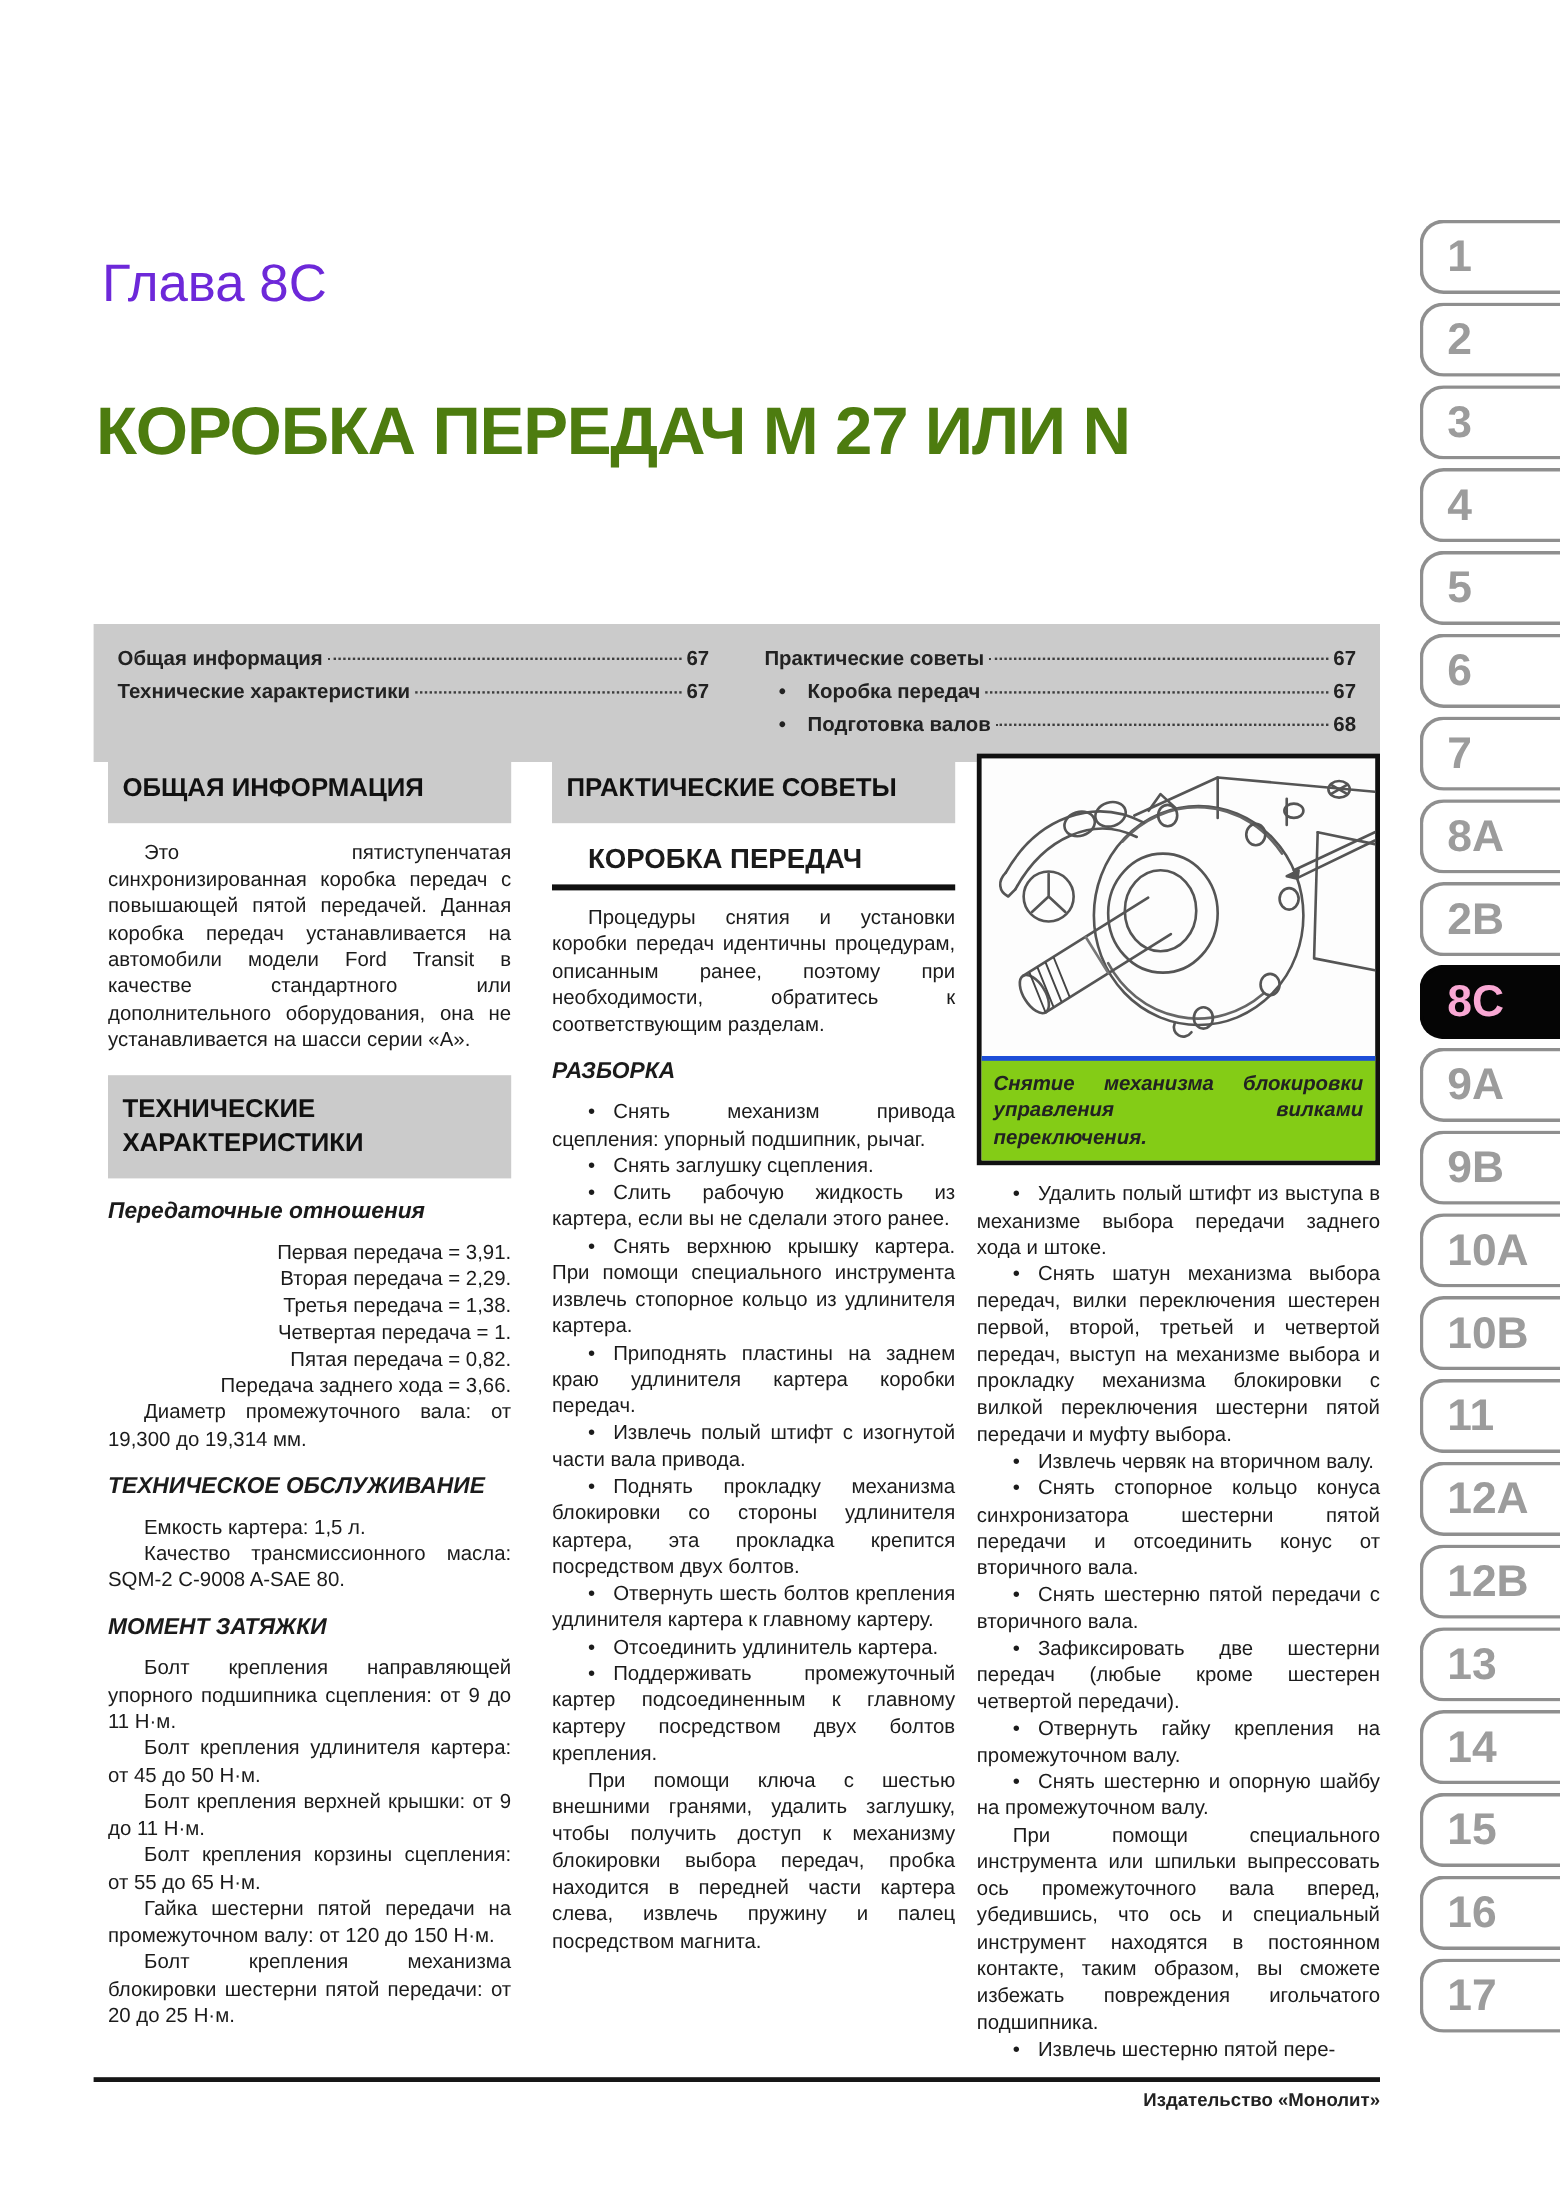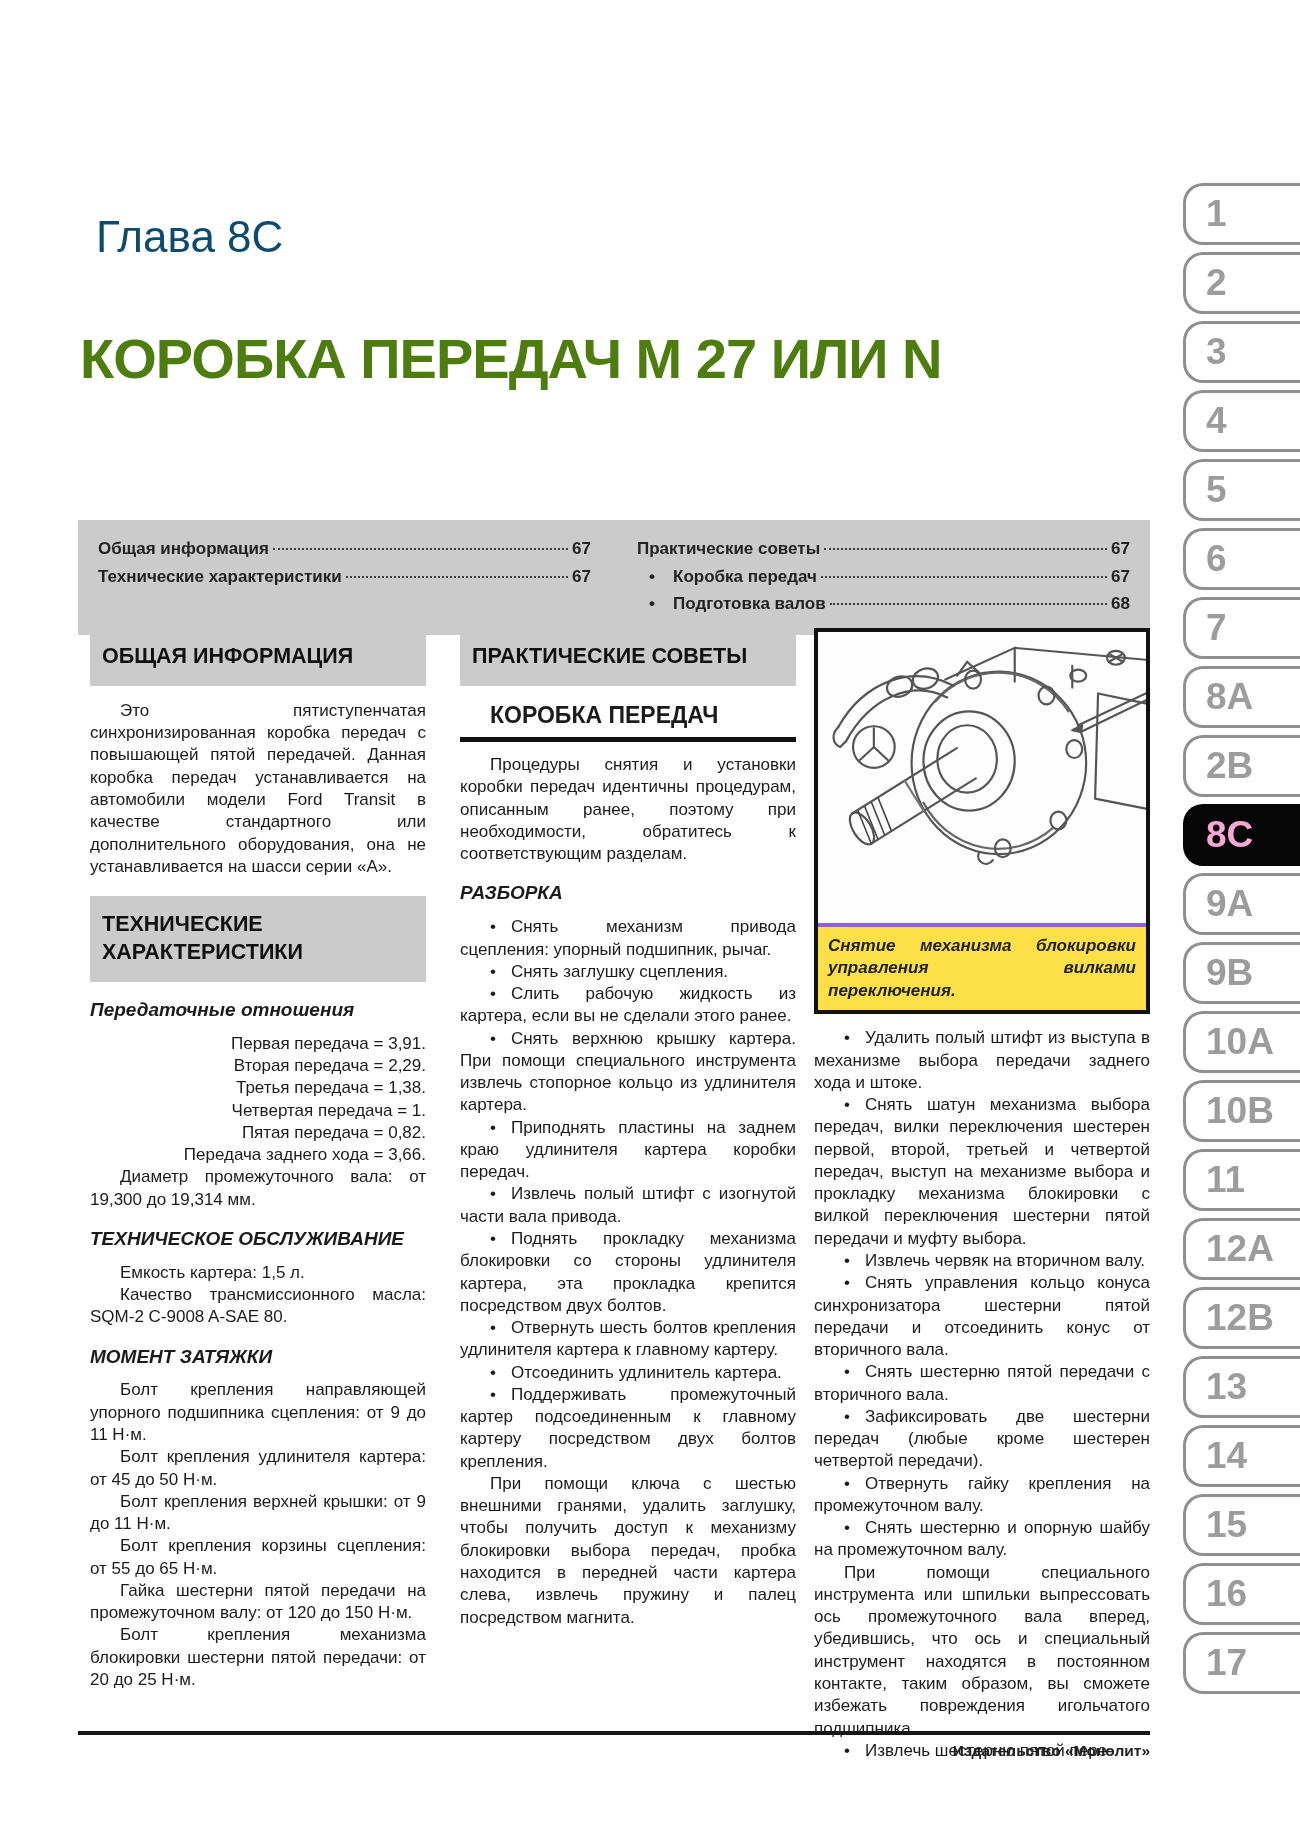--- a/index.html
+++ b/index.html
@@ -6,22 +6,22 @@
   body{
     position:relative;
     width:1300px;height:1839px;
     background:#ffffff;
     font-family:"Liberation Sans", sans-serif;
     color:#1b1b1b;
     overflow:hidden;
   }
   
   .chapter-label{
-    position:absolute;left:96px;top:212px;
-    font-size:44px;font-weight:normal;color:#0c4a6e;
+    position:absolute;left:85px;top:212px;
+    font-size:44px;font-weight:normal;color:#6d28d9;
   }
   .page-title{
     position:absolute;left:80px;top:326px;
     font-size:56px;font-weight:bold;letter-spacing:-1px;
     white-space:nowrap;color:#4d7c0f;
   }
   
   .toc-box{
     position:absolute;left:78px;top:520px;width:1072px;
     background:#cbcbcb;
@@ -57,23 +57,23 @@
   .subhead{
     font-weight:bold;font-style:italic;font-size:19px;
     text-align:left;text-indent:0 !important;margin:16px 0 10px 0 !important;
   }
   .ratio-line{text-align:right;text-indent:30px;}
   .bullet::before{content:"•";margin-right:15px;}
   
   .figure{border:4px solid #111;margin-bottom:13px;background:#fdfdfd;}
   .figure svg{display:block;width:100%;height:248px;}
   .figure-caption{
-    background:#fde047;border-top:4px solid #8b5cf6;
+    background:#84cc16;border-top:4px solid #1d4ed8;
     font-weight:bold;font-style:italic;font-size:17px;line-height:1.32;
-    padding:8px 10px;text-align:justify;text-indent:0 !important;color:#222;margin-top:43px;
+    padding:8px 10px;text-align:justify;text-indent:0 !important;color:#222;
   }
   
   .tabs{position:absolute;left:1183px;top:183px;width:117px;}
   .tab{
     box-sizing:border-box;height:62px;margin-bottom:7px;
     border:3px solid #8f8f8f;border-right:none;
     border-radius:20px 0 0 20px;
     background:#ffffff;color:#9c9c9c;
     font-size:37px;font-weight:bold;
     display:flex;align-items:center;padding-left:20px;
@@ -215,21 +215,21 @@
         <path d="M266,94 L256,99 L265,101 Z" fill="#555"></path>
 
         <path d="M162,222 C158,232 170,238 176,230"></path>
       </g>
     </svg>
     <div class="figure-caption">Снятие механизма блокировки управления вилками переключения.</div>
   </div>
   <p class="bullet">Удалить полый штифт из выступа в механизме выбора передачи заднего хода и штоке.</p>
   <p class="bullet">Снять шатун механизма выбора передач, вилки переключения шестерен первой, второй, третьей и четвертой передач, выступ на механизме выбора и прокладку механизма блокировки с вилкой переключения шестерни пятой передачи и муфту выбора.</p>
   <p class="bullet">Извлечь червяк на вторичном валу.</p>
-  <p class="bullet">Снять управления кольцо конуса синхронизатора шестерни пятой передачи и отсоединить конус от вторичного вала.</p>
+  <p class="bullet">Снять стопорное кольцо конуса синхронизатора шестерни пятой передачи и отсоединить конус от вторичного вала.</p>
   <p class="bullet">Снять шестерню пятой передачи с вторичного вала.</p>
   <p class="bullet">Зафиксировать две шестерни передач (любые кроме шестерен четвертой передачи).</p>
   <p class="bullet">Отвернуть гайку крепления на промежуточном валу.</p>
   <p class="bullet">Снять шестерню и опорную шайбу на промежуточном валу.</p>
   <p>При помощи специального инструмента или шпильки выпрессовать ось промежуточного вала вперед, убедившись, что ось и специальный инструмент находятся в постоянном контакте, таким образом, вы сможете избежать повреждения игольчатого подшипника.</p>
   <p class="bullet">Извлечь шестерню пятой пере-</p>
 </div>
 
 <div class="tabs">
   <div class="tab">1</div>

